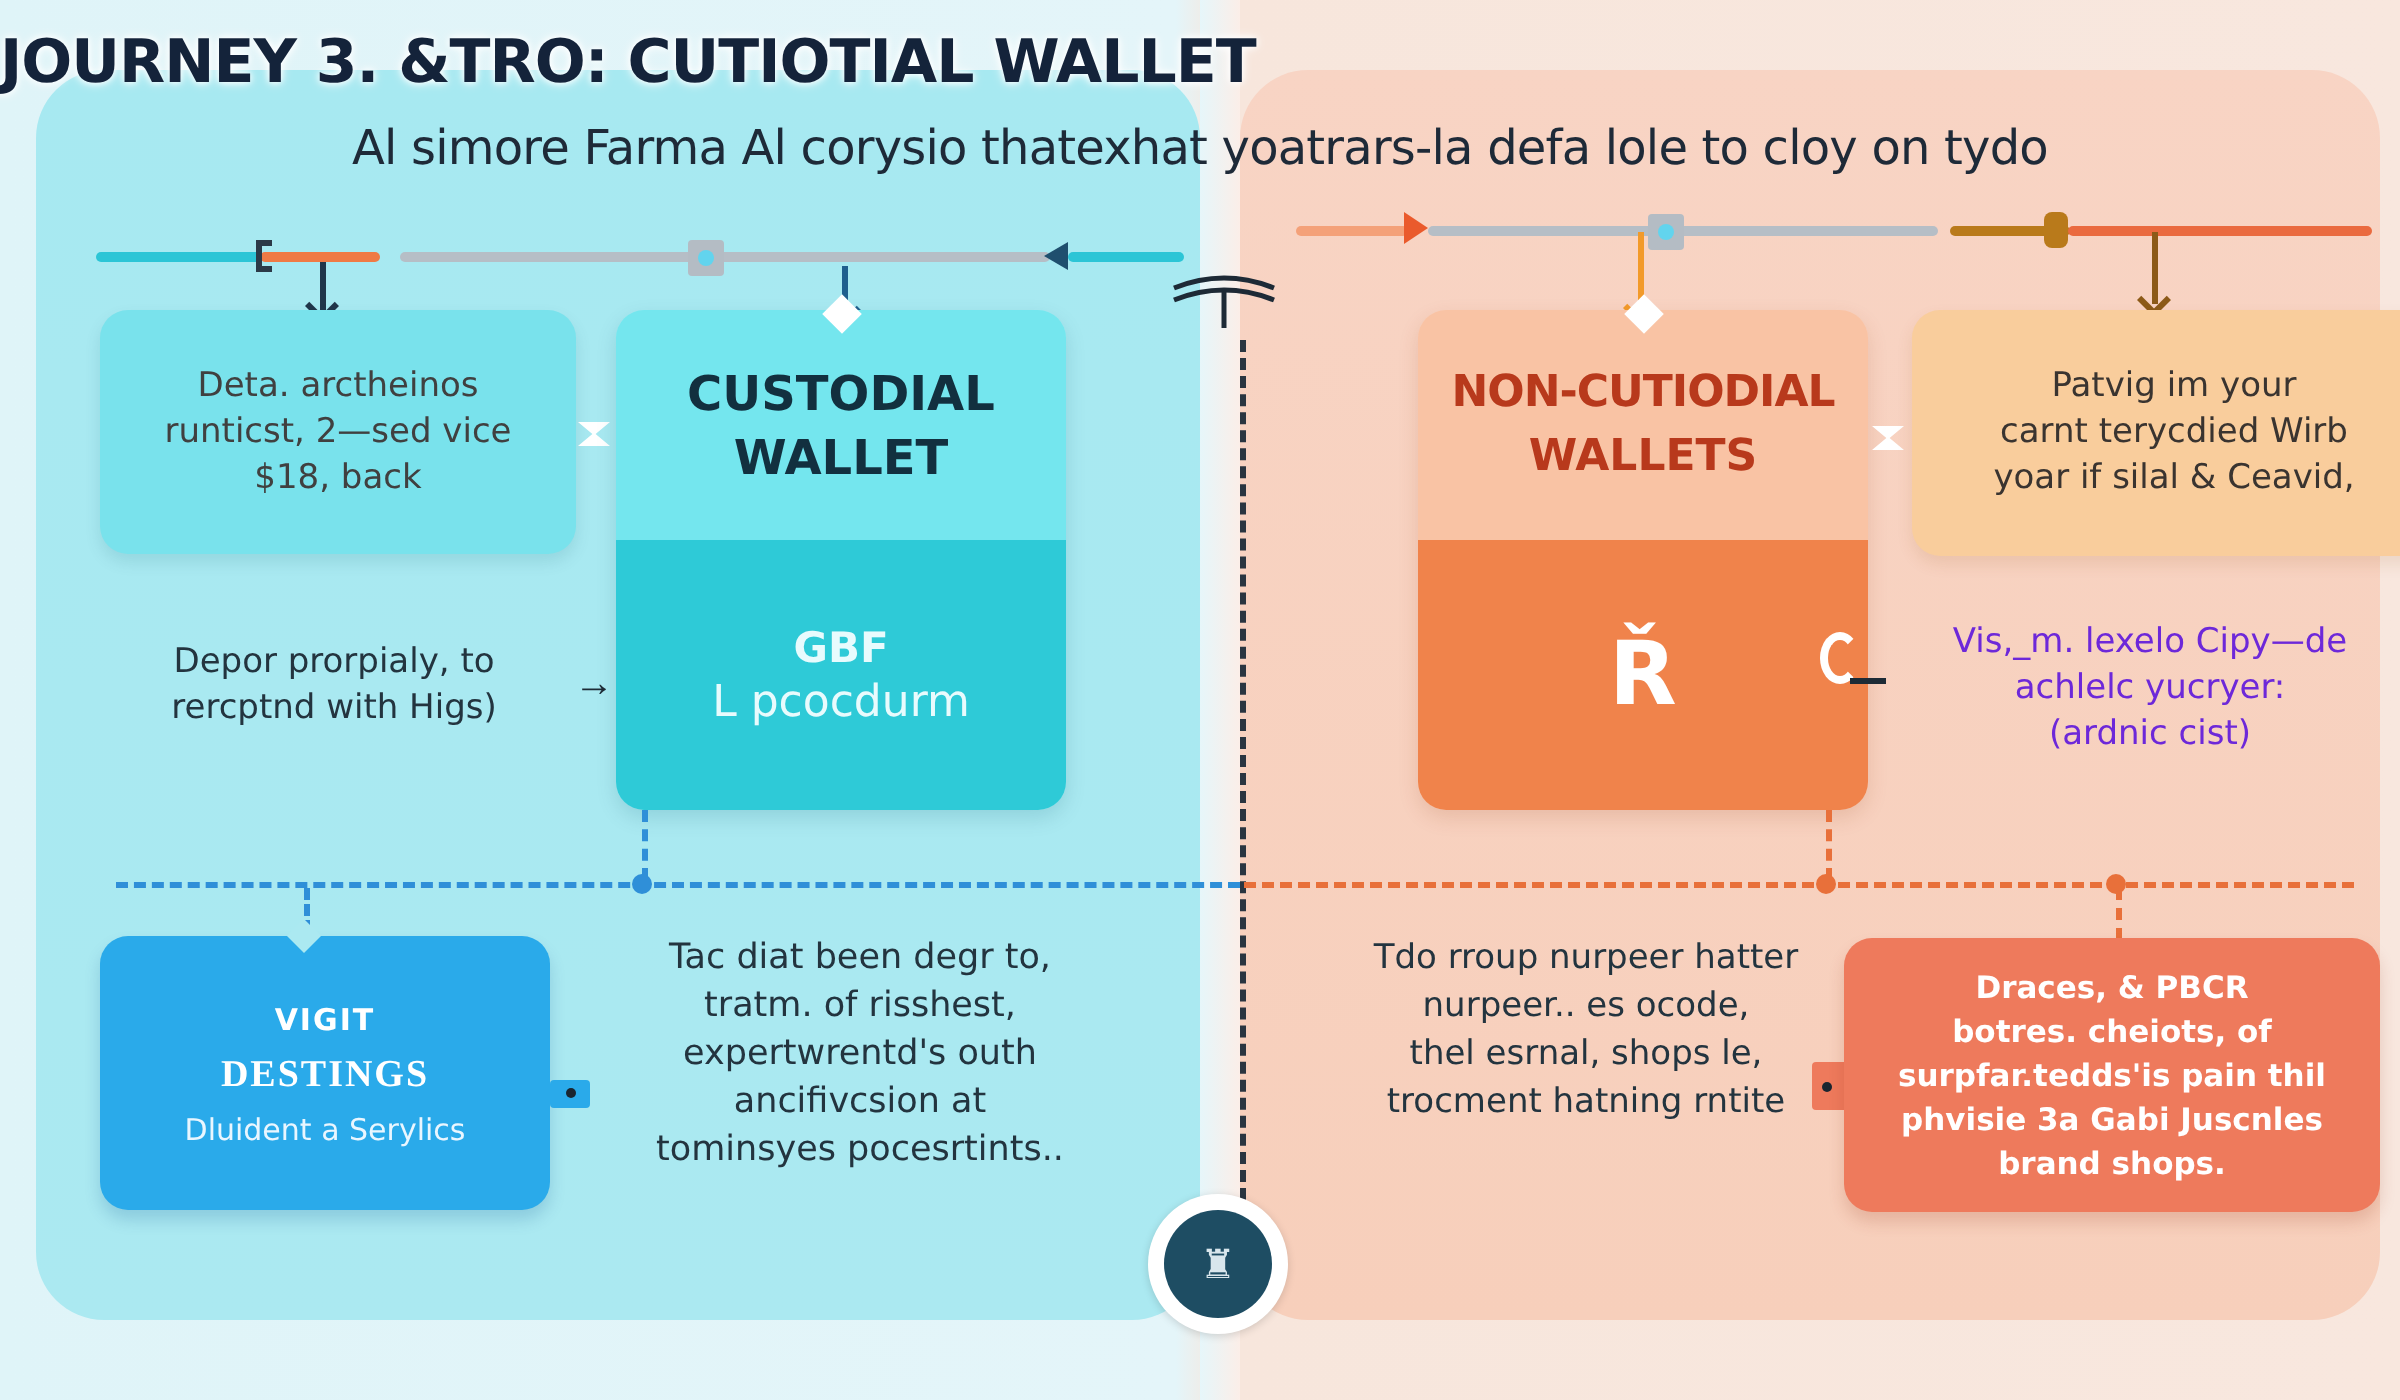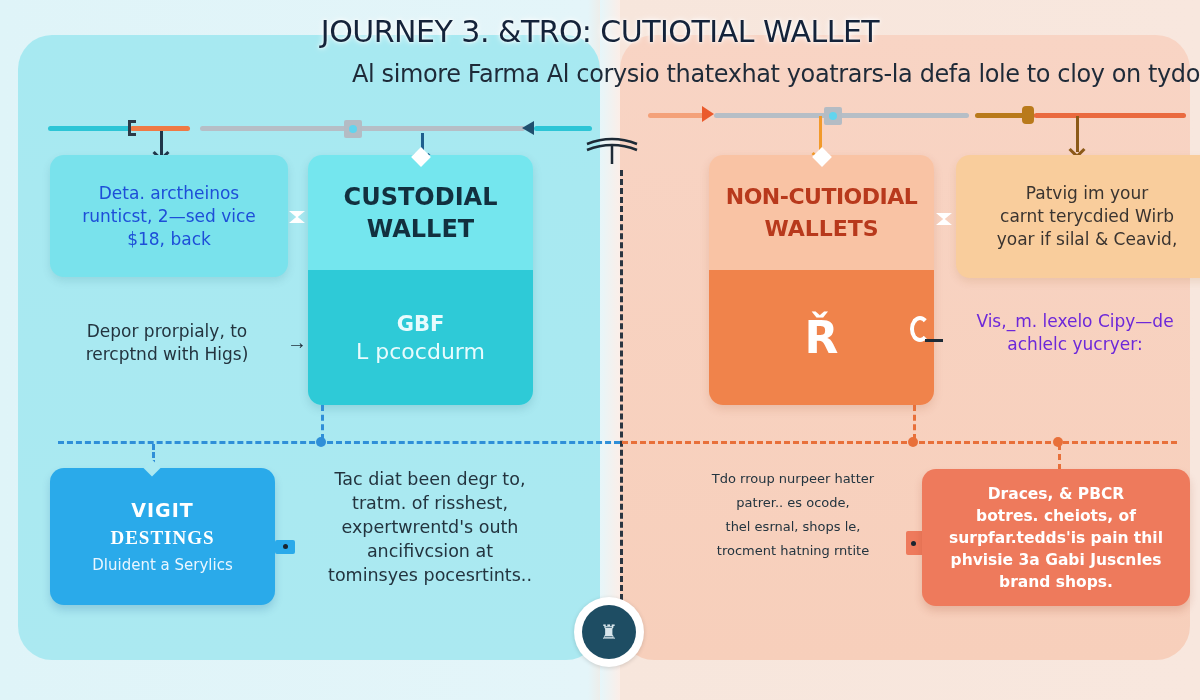--- a/index.html
+++ b/index.html
@@ -24,32 +24,31 @@
       background: linear-gradient(180deg, #f8d4c4 0%, #f7cfbb 100%);
     }
     .center-strip {
       position: absolute;
       left: 600px; top: 0; width: 20px; height: 700px;
       background: linear-gradient(90deg, #e6f6fa, #fbeee8);
     }
     .title {
       position: absolute;
       left: 0; width: 1200px; top: 14px;
-      text-align: center;
       font-family: "DejaVu Sans", sans-serif;
-      font-weight: normal;
+      font-weight: bold;
       font-size: 30px;
       color: #14233a;
       letter-spacing: -0.5px;
       text-shadow: 0 0 6px #ffffff, 0 0 3px #ffffff;
     }
     .subtitle {
       position: absolute;
       left: 0; width: 1200px; top: 60px;
-      text-align: right;
+      text-align: center;
       font-family: "DejaVu Sans", sans-serif;
       font-size: 24px;
       color: #1e2a38;
       letter-spacing: -0.4px;
     }
     
     .rail { position: absolute; height: 5px; border-radius: 3px; }
     .node-sq {
       position: absolute; width: 18px; height: 18px;
       background: #b4bcc4; border-radius: 2px;
@@ -146,21 +145,21 @@
 <div class="arrow-down" style="left:1076px; top:116px; height:36px; background:#8c5a18; border-color:#8c5a18;"></div>
 
 <svg style="position:absolute; left:584px; top:134px;" width="56" height="30" viewBox="0 0 56 30">
   <path d="M3 10 Q28 0 53 10" stroke="#1d2a36" stroke-width="2.5" fill="none"></path>
   <path d="M3 16 Q28 6 53 16" stroke="#1d2a36" stroke-width="2.5" fill="none"></path>
   <line x1="28" y1="12" x2="28" y2="30" stroke="#1d2a36" stroke-width="2.5"></line>
 </svg>
 <div class="dash-v" style="left:620px; top:170px; height:430px; border-color:#2a3540;"></div>
 
 <div class="box" style="left:50px; top:155px; width:238px; height:122px; background:#79e2ec; box-shadow:0 4px 8px rgba(0,80,100,0.12);">
-  <div class="text-block" style="position:static; color:#1d4ed8;">
+  <div class="text-block" style="position:static; color:#404040;">
     <span>Deta. arctheinos</span>
     <span>runticst, 2—sed vice</span>
     <span>$18, back</span>
   </div>
 </div>
 <div class="connector-bow" style="left:289px; top:211px;"></div>
 
 <div style="position:absolute; left:308px; top:155px; width:225px; height:250px; border-radius:14px; overflow:hidden; box-shadow:0 4px 10px rgba(0,80,100,0.15);">
   <div style="height:115px; background:#74e6ee; display:flex; flex-direction:column; align-items:center; justify-content:center;">
     <span style="font-family:'DejaVu Sans',sans-serif; font-weight:bold; font-size:24px; color:#12303f; line-height:32px;">CUSTODIAL</span>
@@ -178,21 +177,21 @@
   <span>rercptnd with Higs)</span>
 </div>
 <div style="position:absolute; left:287px; top:331px; font-size:20px; color:#1d2b36;">→</div>
 
 <div class="dash-v" style="left:321px; top:405px; height:35px; border-color:#2f8fd8;"></div>
 <div class="dash-h" style="left:58px; top:441px; width:562px; border-color:#2f8fd8;"></div>
 <div class="dot" style="left:316px; top:437px; background:#2f8fd8;"></div>
 <div class="dash-v" style="left:152px; top:444px; height:22px; border-color:#2f8fd8;"></div>
 
 <div class="box" style="left:50px; top:468px; width:225px; height:137px; background:#2aaaea; box-shadow:0 5px 8px rgba(0,70,140,0.18);">
-  <span style="font-family:'DejaVu Sans',sans-serif; font-weight:bold; font-size:19px; color:#ffffff; line-height:28px; letter-spacing:1px;">VIGIT</span>
+  <span style="font-family:'DejaVu Sans',sans-serif; font-weight:bold; font-size:15px; color:#ffffff; line-height:28px; letter-spacing:1px;">VIGIT</span>
   <span style="font-family:Liberation Serif, serif; font-weight:bold; font-size:19px; color:#ffffff; line-height:28px; letter-spacing:1px;">DESTINGS</span>
   <span style="font-family:'DejaVu Sans',sans-serif; font-size:15px; color:#e9f6ff; line-height:26px;">Dluident a Serylics</span>
 </div>
 <div style="position:absolute; left:146px; top:462px; width:12px; height:12px; background:#abe9f1; transform:rotate(45deg);"></div>
 <div style="position:absolute; left:275px; top:540px; width:20px; height:14px; background:#2aaaea; border-radius:2px;"></div>
 <div style="position:absolute; left:283px; top:544px; width:5px; height:5px; border-radius:50%; background:#1a2530;"></div>
 
 <div class="text-block" style="left:300px; top:467px; width:260px; line-height:24px; font-size:17.5px;">
   <span>Tac diat been degr to,</span>
   <span>tratm. of risshest,</span>
@@ -219,31 +218,32 @@
   <div class="text-block" style="position:static; color:#3a3430;">
     <span>Patvig im your</span>
     <span>carnt terycdied Wirb</span>
     <span>yoar if silal &amp; Ceavid,</span>
   </div>
 </div>
 
 <div class="text-block" style="left:950px; top:310px; width:250px; color:#6d28d9;">
   <span>Vis,_m. lexelo Cipy—de</span>
   <span>achlelc yucryer:</span>
+  <span>(ardnic cist)</span>
 </div>
 
 <div class="dash-v" style="left:913px; top:405px; height:35px; border-color:#e8703a;"></div>
 <div class="dash-h" style="left:622px; top:441px; width:555px; border-color:#e8703a;"></div>
 <div class="dot" style="left:908px; top:437px; background:#e8703a;"></div>
 <div class="dot" style="left:1053px; top:437px; background:#e8703a;"></div>
 <div class="dash-v" style="left:1058px; top:444px; height:26px; border-color:#e8703a;"></div>
 
-<div class="text-block" style="left:668px; top:467px; width:250px; line-height:24px; font-size:13px;">
+<div class="text-block" style="left:668px; top:467px; width:250px; line-height:24px; font-size:17px;">
   <span>Tdo rroup nurpeer hatter</span>
-  <span>patrer.. es ocode,</span>
+  <span>nurpeer.. es ocode,</span>
   <span>thel esrnal, shops le,</span>
   <span>trocment hatning rntite</span>
 </div>
 
 <div style="position:absolute; left:906px; top:531px; width:22px; height:24px; background:#ee7a5c; border-radius:2px;"></div>
 <div style="position:absolute; left:911px; top:541px; width:5px; height:5px; border-radius:50%; background:#1a2530;"></div>
 <div class="box" style="left:922px; top:469px; width:268px; height:137px; background:#ee7a5c; box-shadow:0 5px 8px rgba(150,50,20,0.18);">
   <span style="font-family:'DejaVu Sans',sans-serif; font-weight:bold; font-size:15.5px; color:#fff; line-height:22px;">Draces, &amp; PBCR</span>
   <span style="font-family:'DejaVu Sans',sans-serif; font-weight:bold; font-size:15.5px; color:#fff; line-height:22px;text-align:center;">botres. cheiots, of</span>
   <span style="font-family:'DejaVu Sans',sans-serif; font-weight:bold; font-size:15.5px; color:#fff; line-height:22px;">surpfar.tedds'is pain thil</span>

